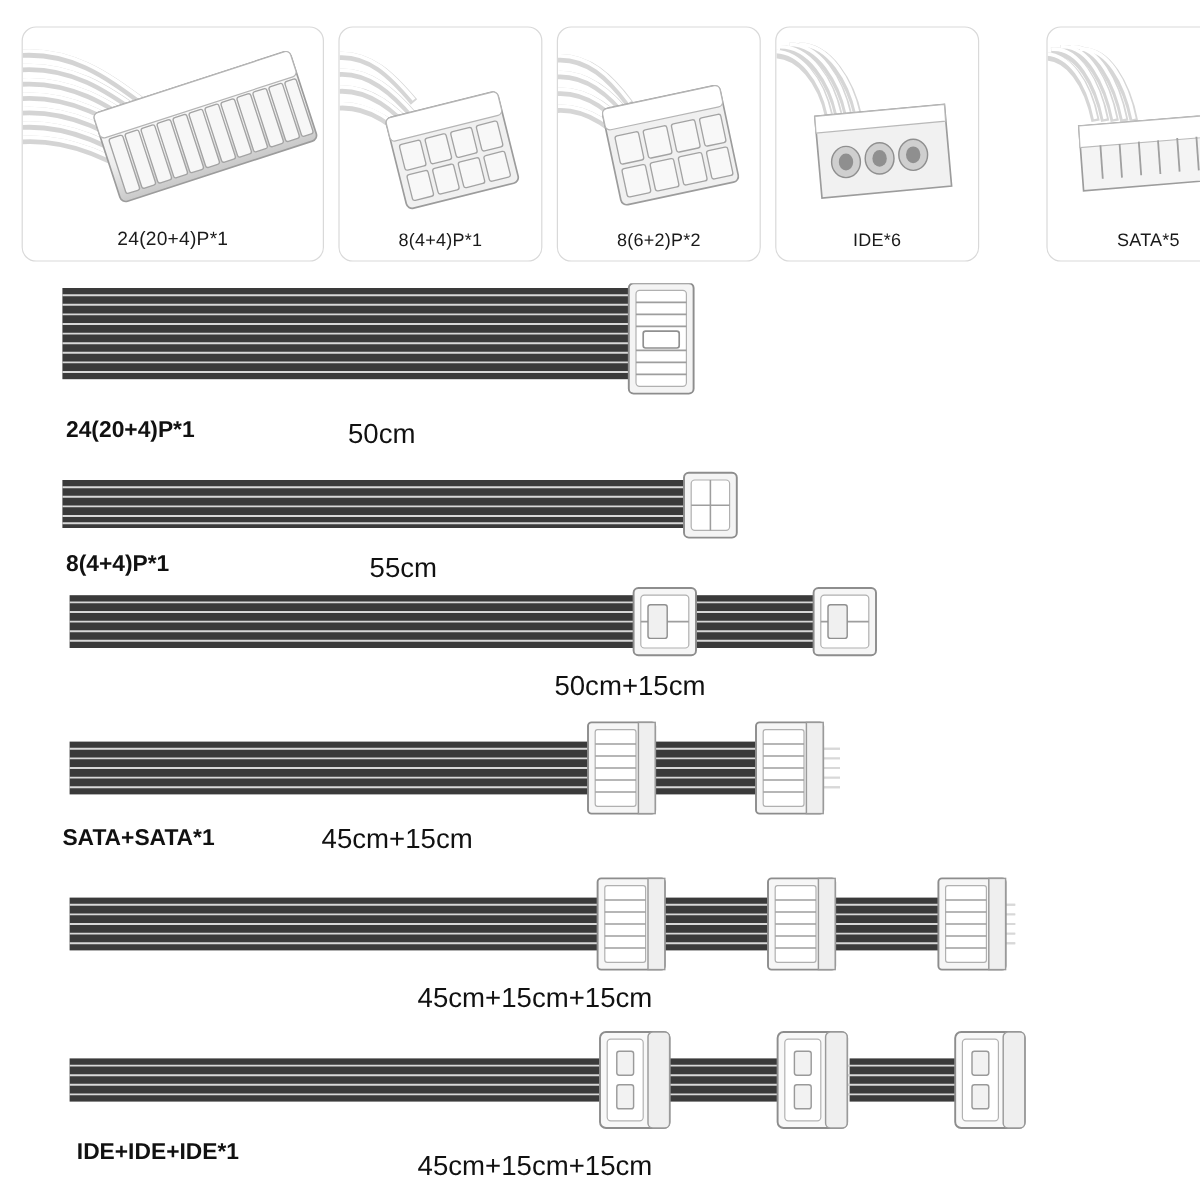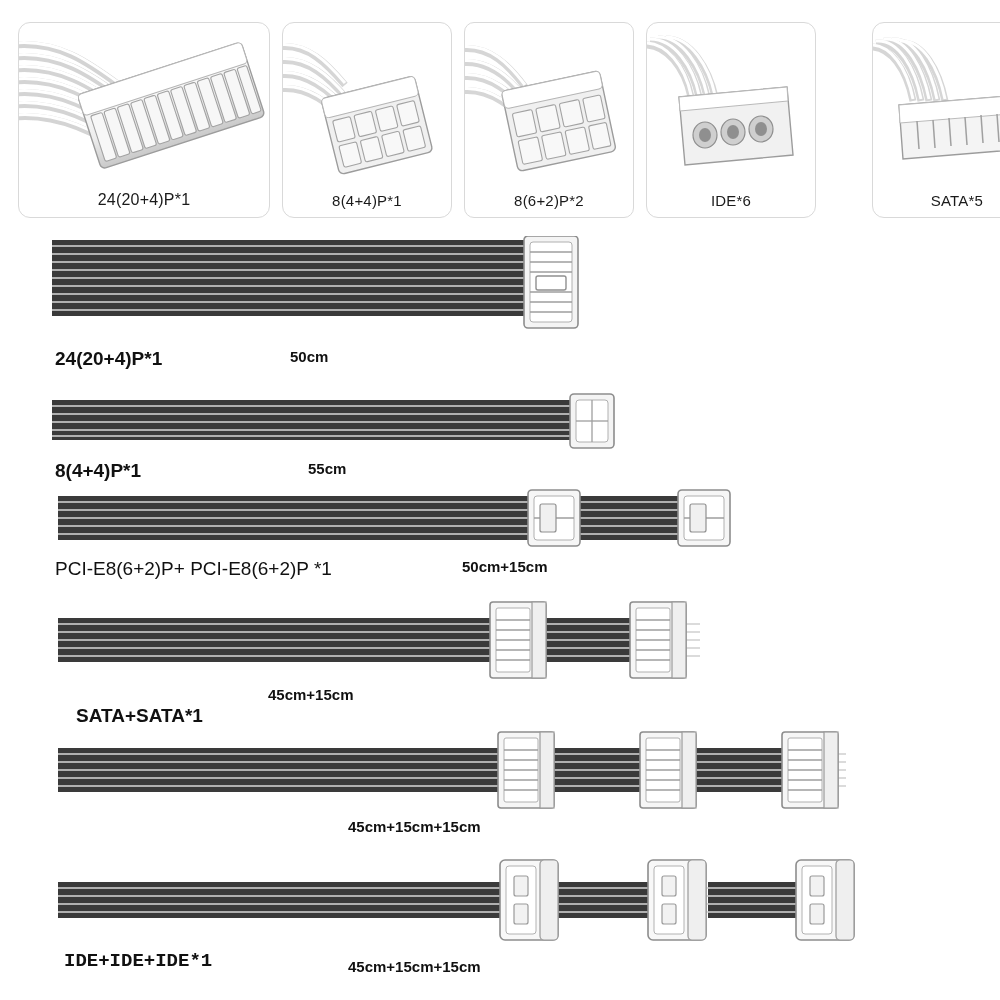--- a/index.html
+++ b/index.html
@@ -29,21 +29,21 @@
   .card {
     border: 1px solid #d9d9d9;
     border-radius: 12px;
     background: #ffffff;
     position: relative;
     overflow: hidden;
     flex: 0 0 auto;
   }
   .card.c0 { width: 250px; }
   .card.c1 { width: 168px; }
-  .card.c2 { width: 168px; border-radius: 10px; }
+  .card.c2 { width: 168px; }
   .card.c3 { width: 168px; }
   .card.c4 { width: 168px; margin-left: 44px; }
   .card-label {
     position: absolute;
     bottom: 8px;
     left: 0;
     width: 100%;
     text-align: center;
     font-size: 15px;
     color: #1a1a1a;
@@ -68,22 +68,22 @@
     color: #111111;
   }
   .cap-name {
     font-size: 19px;
     font-weight: bold;
   }
   .cap-name.reg {
     font-weight: normal;
   }
   .cap-len {
-    font-size: 15px;
-    font-weight: bold;
+    font-size: 23px;
+    font-weight: normal;
   }
 
   svg { display: block; }
 </style>
 </head>
 <body>
 
 <div class="top-row">
 
   <div class="card c0">
@@ -366,21 +366,20 @@
 
     <g>
       <rect x="678" y="2" width="52" height="56" rx="4" fill="#f6f6f6" stroke="#8d8d8d" stroke-width="1.6"></rect>
       <rect x="684" y="8" width="40" height="44" rx="3" fill="#ffffff" stroke="#b0b0b0" stroke-width="1"></rect>
       <g stroke="#9e9e9e" stroke-width="1.3">
         <line x1="684" y1="30" x2="724" y2="30"></line>
       </g>
       <rect x="690" y="16" width="16" height="28" rx="2" fill="#f0f0f0" stroke="#909090" stroke-width="1.2"></rect>
     </g>
   </svg>
-  <div class="cable-caption cap-name reg" style="left:55px; top:70px;">PCI-E8(6+2)P+ PCI-E8(6+2)P *1</div>
   <div class="cable-caption cap-len" style="left:462px; top:70px;">50cm+15cm</div>
 </div>
 
 <div class="cable-row" style="top:598px;height:120px;">
   <svg class="cable-graphic" width="1000" height="90" viewBox="0 0 1000 90">
     <g>
       <rect x="58" y="20" width="440" height="44" fill="#3a3a3a"></rect>
       <g stroke="#d8d8d8" stroke-width="1.6">
         <line x1="58" y1="26" x2="700" y2="26"></line>
         <line x1="58" y1="34" x2="700" y2="34"></line>
@@ -417,21 +416,21 @@
       <g stroke="#9e9e9e" stroke-width="1.4">
         <line x1="636" y1="22" x2="670" y2="22"></line>
         <line x1="636" y1="32" x2="670" y2="32"></line>
         <line x1="636" y1="42" x2="670" y2="42"></line>
         <line x1="636" y1="52" x2="670" y2="52"></line>
         <line x1="636" y1="62" x2="670" y2="62"></line>
       </g>
       <rect x="672" y="4" width="14" height="76" fill="#efefef" stroke="#9a9a9a" stroke-width="1.2"></rect>
     </g>
   </svg>
-  <div class="cable-caption cap-name" style="left:76px; top:90px;margin-top:17px;">SATA+SATA*1</div>
+  <div class="cable-caption cap-name" style="left:52px; top:90px;">SATA+SATA*1</div>
   <div class="cable-caption cap-len" style="left:268px; top:88px;">45cm+15cm</div>
 </div>
 
 <div class="cable-row" style="top:728px;height:120px;">
   <svg class="cable-graphic" width="1000" height="90" viewBox="0 0 1000 90">
     <g>
       <rect x="58" y="20" width="448" height="44" fill="#3a3a3a"></rect>
       <g stroke="#d8d8d8" stroke-width="1.6">
         <line x1="58" y1="26" x2="846" y2="26"></line>
         <line x1="58" y1="34" x2="846" y2="34"></line>
@@ -529,15 +528,15 @@
     </g>
 
     <g>
       <rect x="796" y="2" width="58" height="80" rx="5" fill="#f8f8f8" stroke="#8d8d8d" stroke-width="1.6"></rect>
       <rect x="802" y="8" width="30" height="68" rx="3" fill="#ffffff" stroke="#b2b2b2" stroke-width="1"></rect>
       <rect x="810" y="18" width="14" height="20" rx="2" fill="#f2f2f2" stroke="#9a9a9a" stroke-width="1.2"></rect>
       <rect x="810" y="46" width="14" height="20" rx="2" fill="#f2f2f2" stroke="#9a9a9a" stroke-width="1.2"></rect>
       <rect x="836" y="2" width="18" height="80" rx="4" fill="#efefef" stroke="#9a9a9a" stroke-width="1.2"></rect>
     </g>
   </svg>
-  <div class="cable-caption cap-name" style="left:64px; top:92px;font-family:Liberation Mono, monospace;">IDE+IDE+IDE*1</div>
+  <div class="cable-caption cap-name" style="left:64px; top:92px;">IDE+IDE+IDE*1</div>
   <div class="cable-caption cap-len" style="left:348px; top:100px;">45cm+15cm+15cm</div>
 </div>
 
 </body></html>

